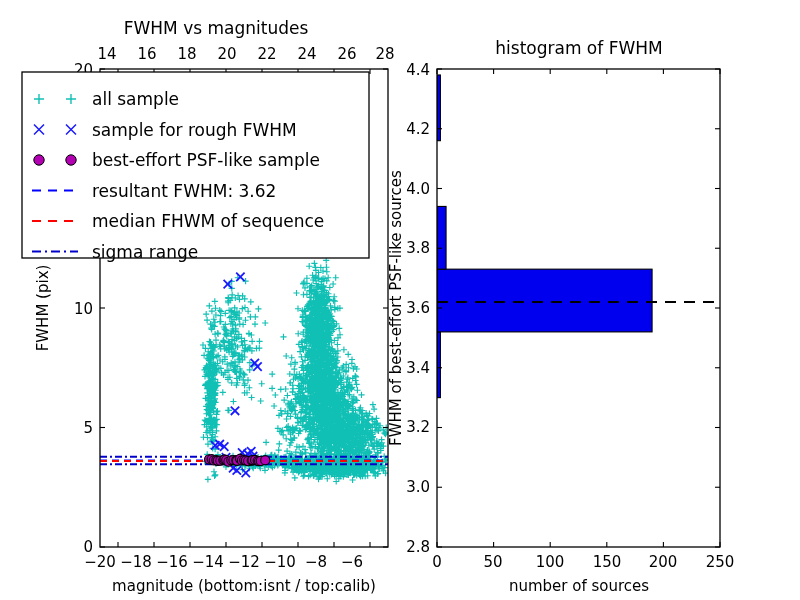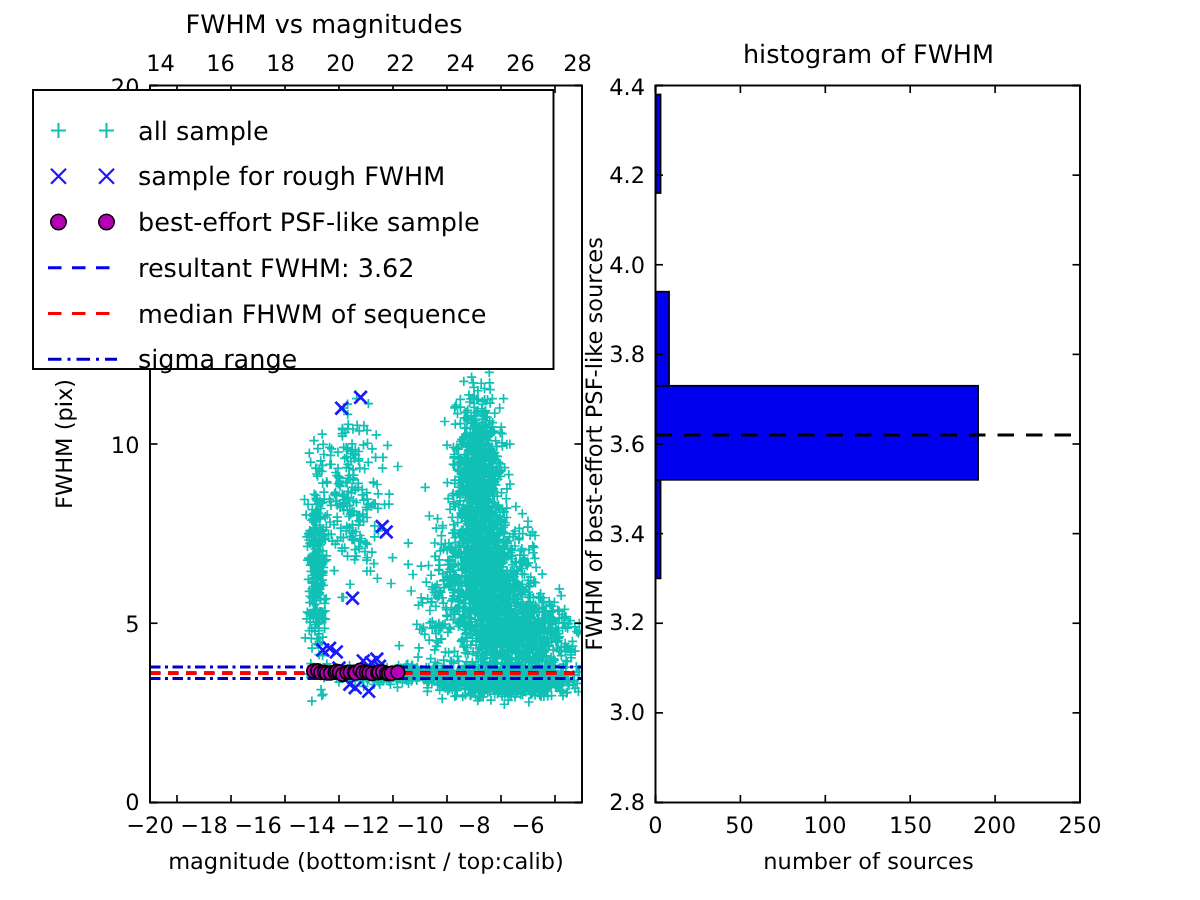--- a/index.html
+++ b/index.html
@@ -9,21 +9,21 @@
   }
   body {
     width: 800px;
     height: 600px;
     position: relative;
     font-family: "DejaVu Sans", sans-serif;
     overflow: hidden;
   }
   #root {
     position: absolute;
-    left: 0; top: 0;
+    left: 0; top: 12px;
     width: 800px; height: 440px; text-align: center;
   }
   svg.figure {
     display: block;
     width: 800px;
     height: 600px;
   }
   text {
     font-family: "DejaVu Sans", sans-serif;
     fill: #000000;

